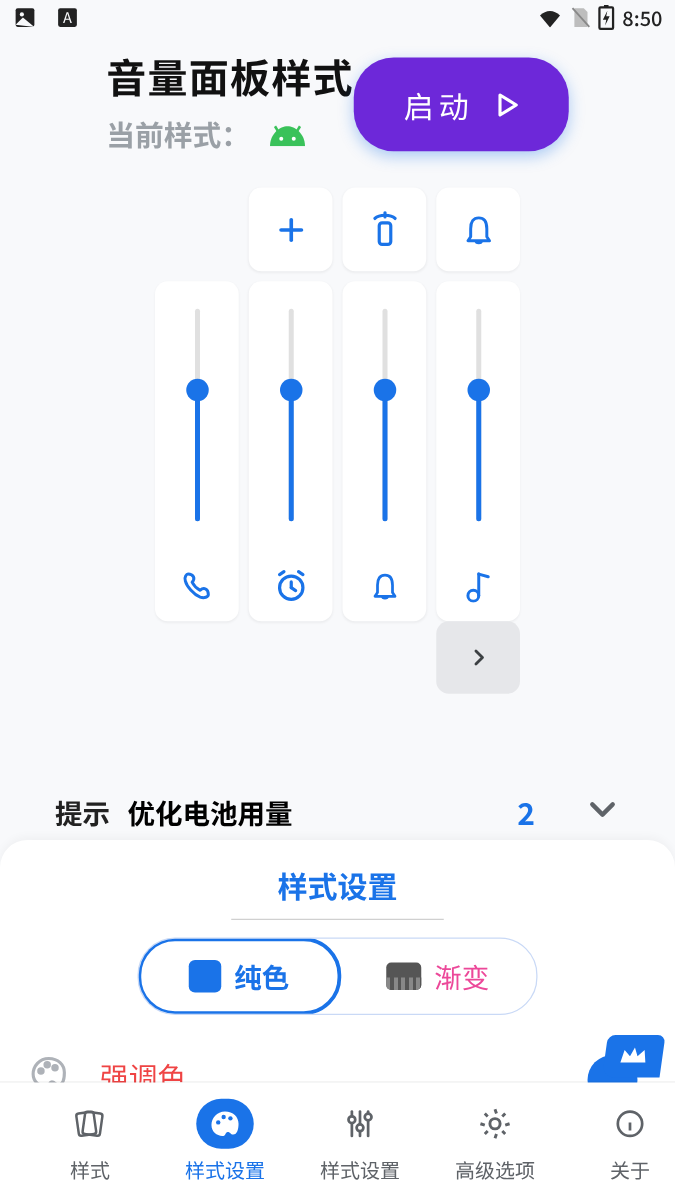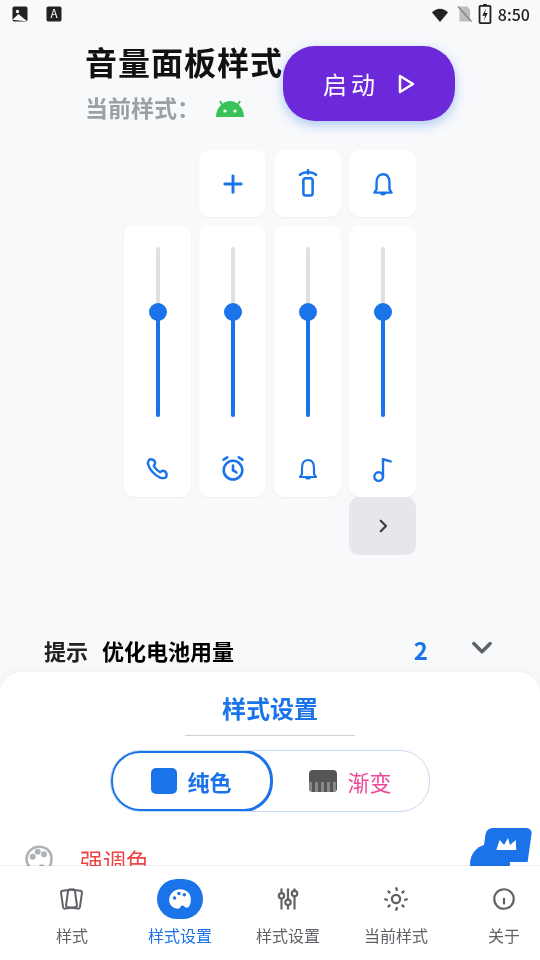--- a/index.html
+++ b/index.html
@@ -305,21 +305,21 @@
     </span>
     <span>样式设置</span>
   </div>
   <div class="nav-item">
     <span class="nav-icon">
       <svg width="28" height="28" viewBox="0 0 24 24" stroke-width="2">
           <circle cx="12" cy="12" r="3.5"></circle>
           <path d="M12 2 L13 5 M12 22 L13 19 M2 12 L5 13 M22 12 L19 13 M5 5 L7 7 M19 19 L17 17 M5 19 L7 17 M19 5 L17 7"></path>
         </svg>
     </span>
-    <span>当前样式</span>
+    <span>高级选项</span>
   </div>
   <div class="nav-item">
     <span class="nav-icon">
       <svg width="26" height="26" viewBox="0 0 24 24" stroke-width="2">
           <circle cx="12" cy="12" r="9"></circle>
           <line x1="12" y1="8" x2="12" y2="8"></line>
           <line x1="12" y1="11" x2="12" y2="17"></line>
         </svg>
     </span>
     <span>关于</span>

